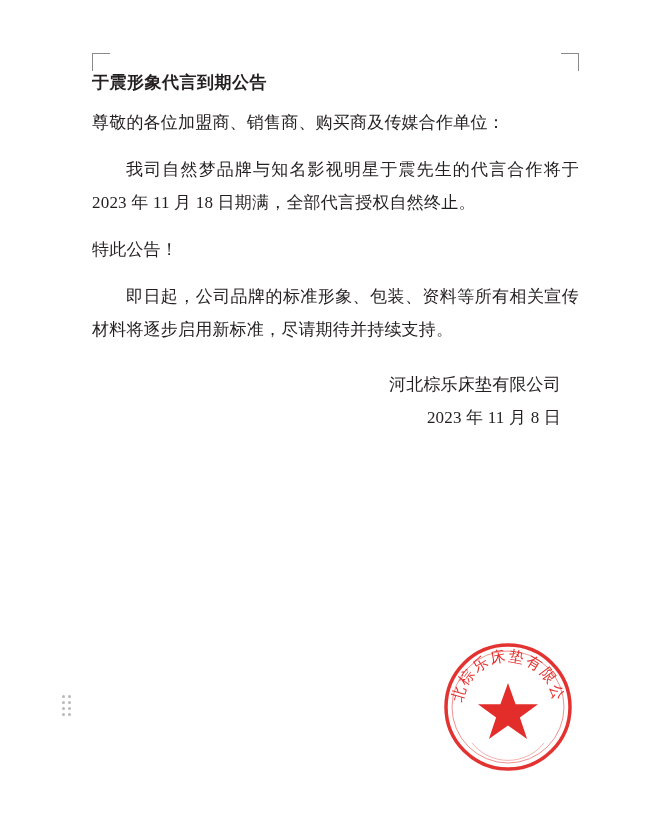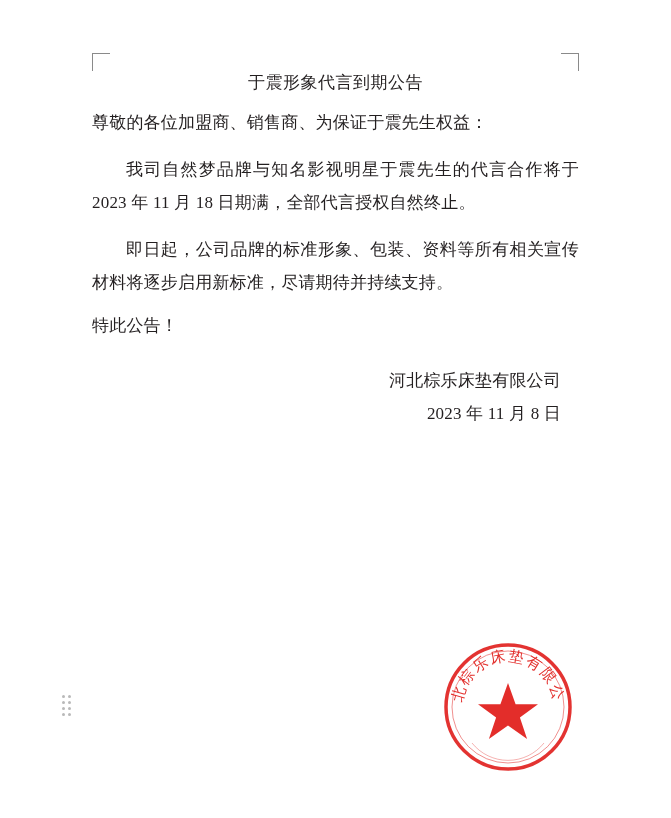--- a/index.html
+++ b/index.html
@@ -38,26 +38,25 @@
   .mark.tr::before { right: 0; top: 0; width: 1px; height: 18px; }
   .mark.tr::after  { right: 0; top: 0; width: 18px; height: 1px; }
 
   .content {
     position: absolute;
     left: 92px;
     top: 68px;
     width: 487px;
   }
   .doc-title {
-    text-align: center;
     font-size: 17px;
     line-height: 30px;
     letter-spacing: 0.5px;
     margin: 0 0 8px 0;
-    font-weight: normal;
+    font-weight: bold;
   }
   p.para {
     margin: 0 0 14px 0;
     font-size: 17px;
     line-height: 33px;
     text-align: justify;
     text-justify: inter-ideograph;
     letter-spacing: 0.2px;
   }
   p.indent {
@@ -118,28 +117,28 @@
 
 <div class="page">
 
   <div class="mark tl"></div>
   <div class="mark tr"></div>
 
   <div class="content">
 
     <h1 class="doc-title">于震形象代言到期公告</h1>
 
-    <p class="para">尊敬的各位加盟商、销售商、为保证于震先生权益：</p>
+    <p class="para">尊敬的各位加盟商、销售商、购买商及传媒合作单位：</p>
 
     <p class="para indent">我司自然梦品牌与知名影视明星于震先生的代言合作将于 2023 年 11 月 18 日期满，全部代言授权自然终止。</p>
 
 
+    <p class="para notice-line">特此公告！</p>
+
     <p class="para indent tight">即日起，公司品牌的标准形象、包装、资料等所有相关宣传材料将逐步启用新标准，尽请期待并持续支持。</p>
-
-    <p class="para notice-line">特此公告！</p>
 
     <div class="signature">
       <div>河北棕乐床垫有限公司</div>
       <div>2023 年 11 月 8 日</div>
     </div>
 
   </div>
 
   <div class="seal">
     <svg width="136" height="136" viewBox="0 0 136 136" xmlns="http://www.w3.org/2000/svg">

